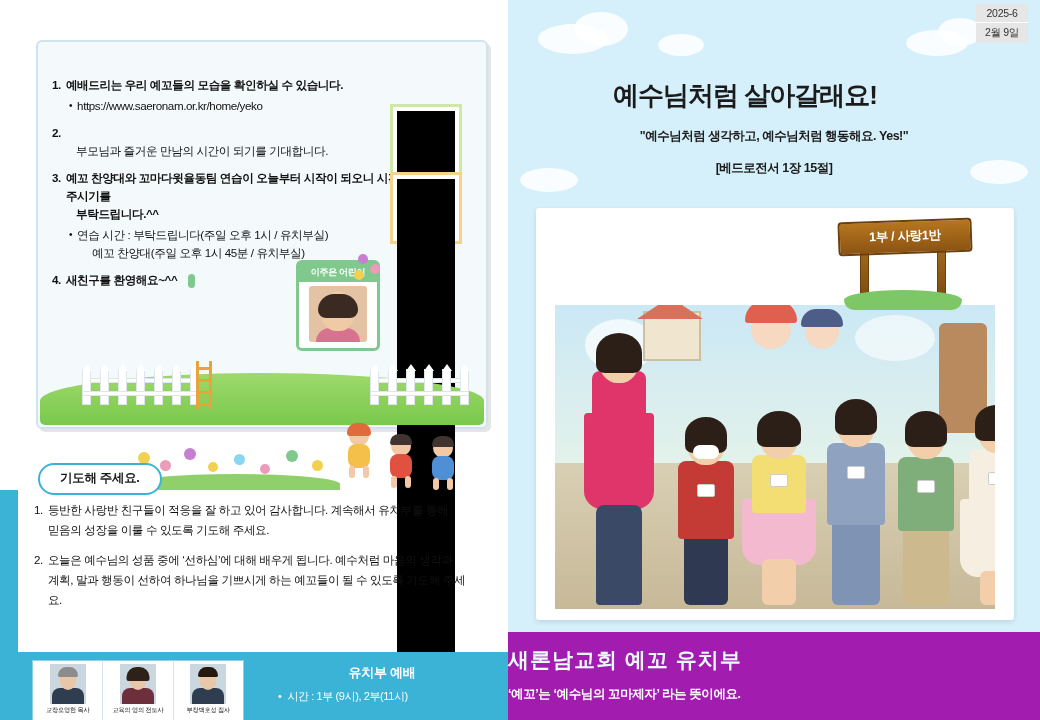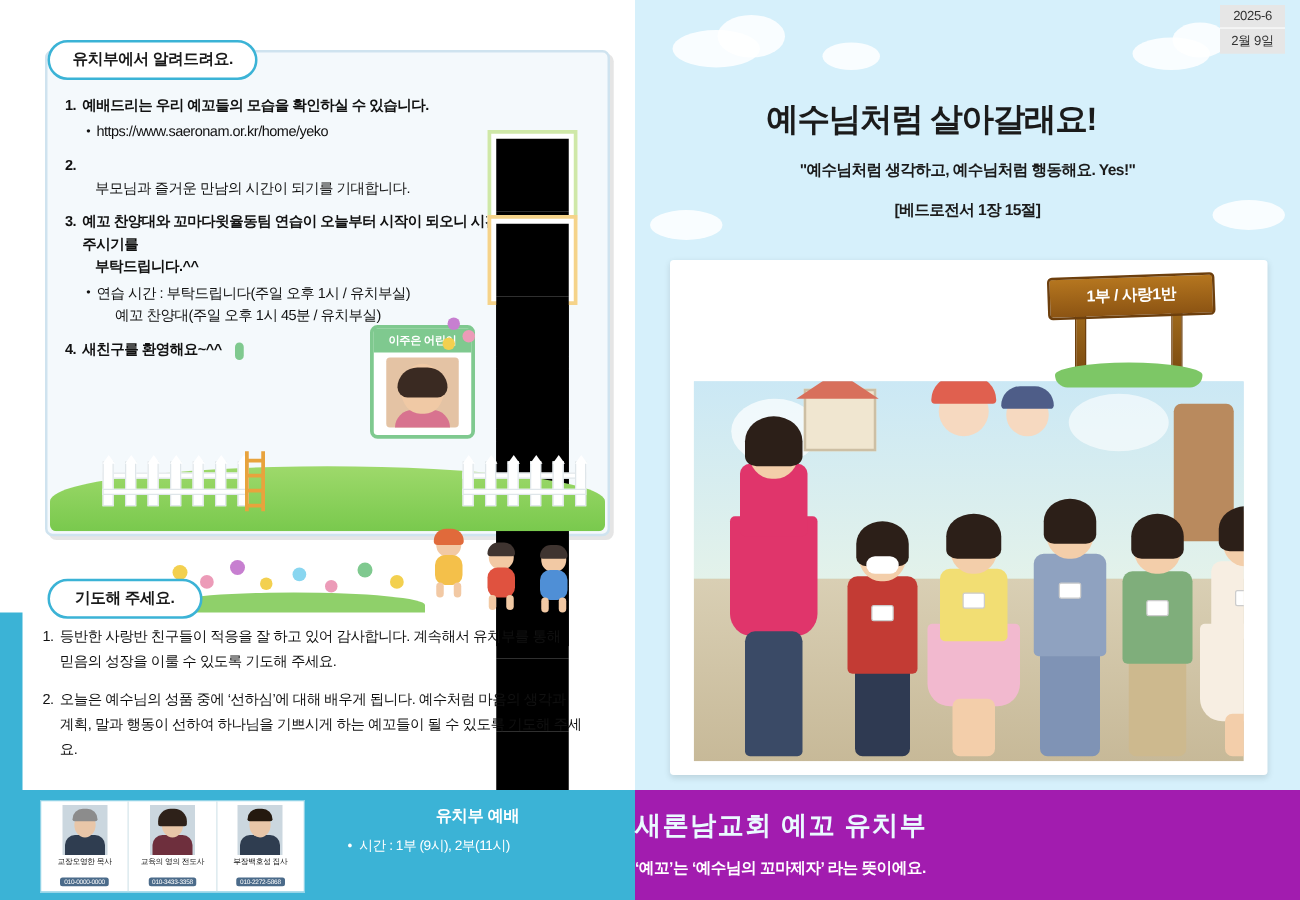--- a/index.html
+++ b/index.html
@@ -291,21 +291,21 @@
     position: absolute;
     left: 0; top: 490px;
     width: 18px; height: 230px;
     background: #3bb3d6;
   }
 
   
   .bottom-left {
     position: absolute;
     left: 0; bottom: 0;
-    width: 508px; height: 88px;
+    width: 508px; height: 68px;
     background: #3bb3d6;
   }
   .staff-box {
     position: absolute;
     left: 32px; top: 8px;
     width: 210px; height: 72px;
     background: #ffffff;
     border: 1px solid #8fd2e6;
     display: flex;
   }
@@ -661,21 +661,20 @@
           <div class="hair"></div>
         </div>
       </div>
 
       <div class="flower" style="left:320px;top:212px;background:#c77fd0;"></div>
       <div class="flower" style="left:332px;top:222px;background:#ec9bb8;"></div>
       <div class="flower" style="left:316px;top:228px;background:#f3d04f;"></div>
       <div class="flower" style="left:150px;top:232px;background:#7fc98f;width:7px;height:14px;border-radius:4px;"></div>
     </div>
 
-    <div class="tab-label">유치부에서 알려드려요.</div>
   </div>
 
   <div class="flowers-row">
     <div class="flower" style="left:8px;top:22px;background:#f3d04f;width:12px;height:12px;"></div>
     <div class="flower" style="left:30px;top:30px;background:#ec9bb8;width:11px;height:11px;"></div>
     <div class="flower" style="left:54px;top:18px;background:#c77fd0;width:12px;height:12px;"></div>
     <div class="flower" style="left:78px;top:32px;background:#f3d04f;width:10px;height:10px;"></div>
     <div class="flower" style="left:104px;top:24px;background:#89d6f0;width:11px;height:11px;"></div>
     <div class="flower" style="left:130px;top:34px;background:#ec9bb8;width:10px;height:10px;"></div>
     <div class="flower" style="left:156px;top:20px;background:#7fc98f;width:12px;height:12px;"></div>

